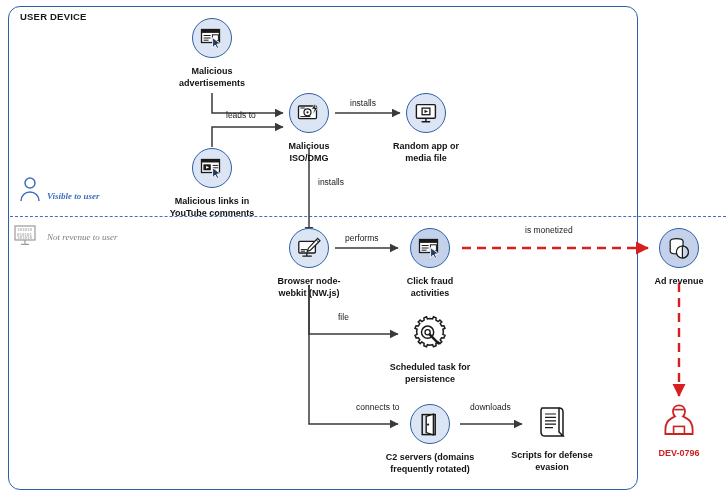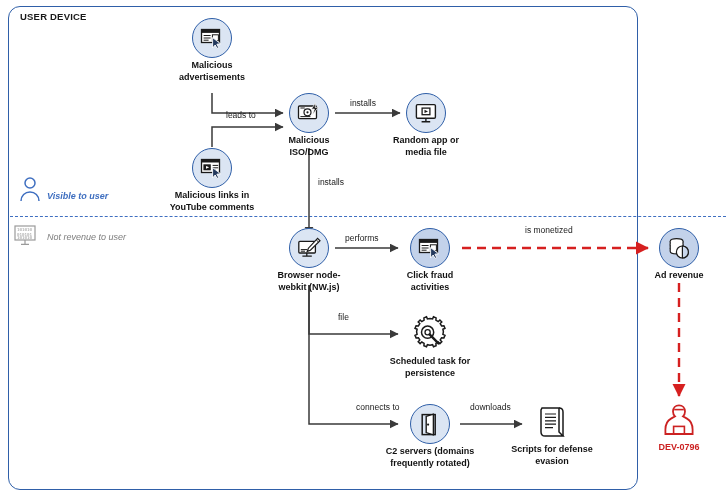--- a/index.html
+++ b/index.html
@@ -12,34 +12,34 @@
   #device-box{position:absolute;left:8px;top:6px;width:630px;height:484px;
     border:1.6px solid #2f5fa8;border-radius:12px;box-sizing:border-box;background:#fff;}
   #device-title{position:absolute;left:20px;top:11px;font-size:9.5px;font-weight:700;
     letter-spacing:.2px;color:#1a1a1a;}
 
   
   #divider{position:absolute;left:10px;top:216px;width:716px;height:0;
     border-top:1.7px dashed #3f6fc0;}
 
   
-  .legend-label{position:absolute;font-size:9px;font-style:italic;white-space:nowrap;}
+  .legend-label{position:absolute;font-size:9px;font-style:italic;white-space:nowrap;font-family:Liberation Serif, serif;}
   #legend-visible{left:47px;top:191px;color:#3f6fc0;font-weight:600;}
   #legend-hidden{left:47px;top:232px;color:#7d7d7d;}
   #legend-person{position:absolute;left:18px;top:176px;width:24px;height:26px;}
   #legend-binary{position:absolute;left:14px;top:225px;width:28px;height:22px;}
 
   
   .node{position:absolute;width:112px;margin-left:-56px;text-align:center;}
   .bubble{width:40px;height:40px;margin:0 auto;border-radius:50%;
     background:#dbe5f3;border:1.4px solid #2f5fa8;
     display:flex;align-items:center;justify-content:center;box-sizing:border-box;}
   .bubble.plain{background:transparent;border:none;}
   .bubble.dark{background:#c3d2ea;}
-  .nlabel{margin-top:2px;font-size:9px;line-height:11.5px;font-weight:600;color:#121212;}
+  .nlabel{margin-top:8px;font-size:9px;line-height:11.5px;font-weight:600;color:#121212;}
   .nlabel.red{color:#cc2222;font-weight:700;}
 
   
   .elabel{position:absolute;font-size:8.5px;white-space:nowrap;color:#1a1a1a;}
 
   svg.layer{position:absolute;left:0;top:0;width:728px;height:501px;
     pointer-events:none;overflow:visible;}
 </style>
 </head>
 <body>

